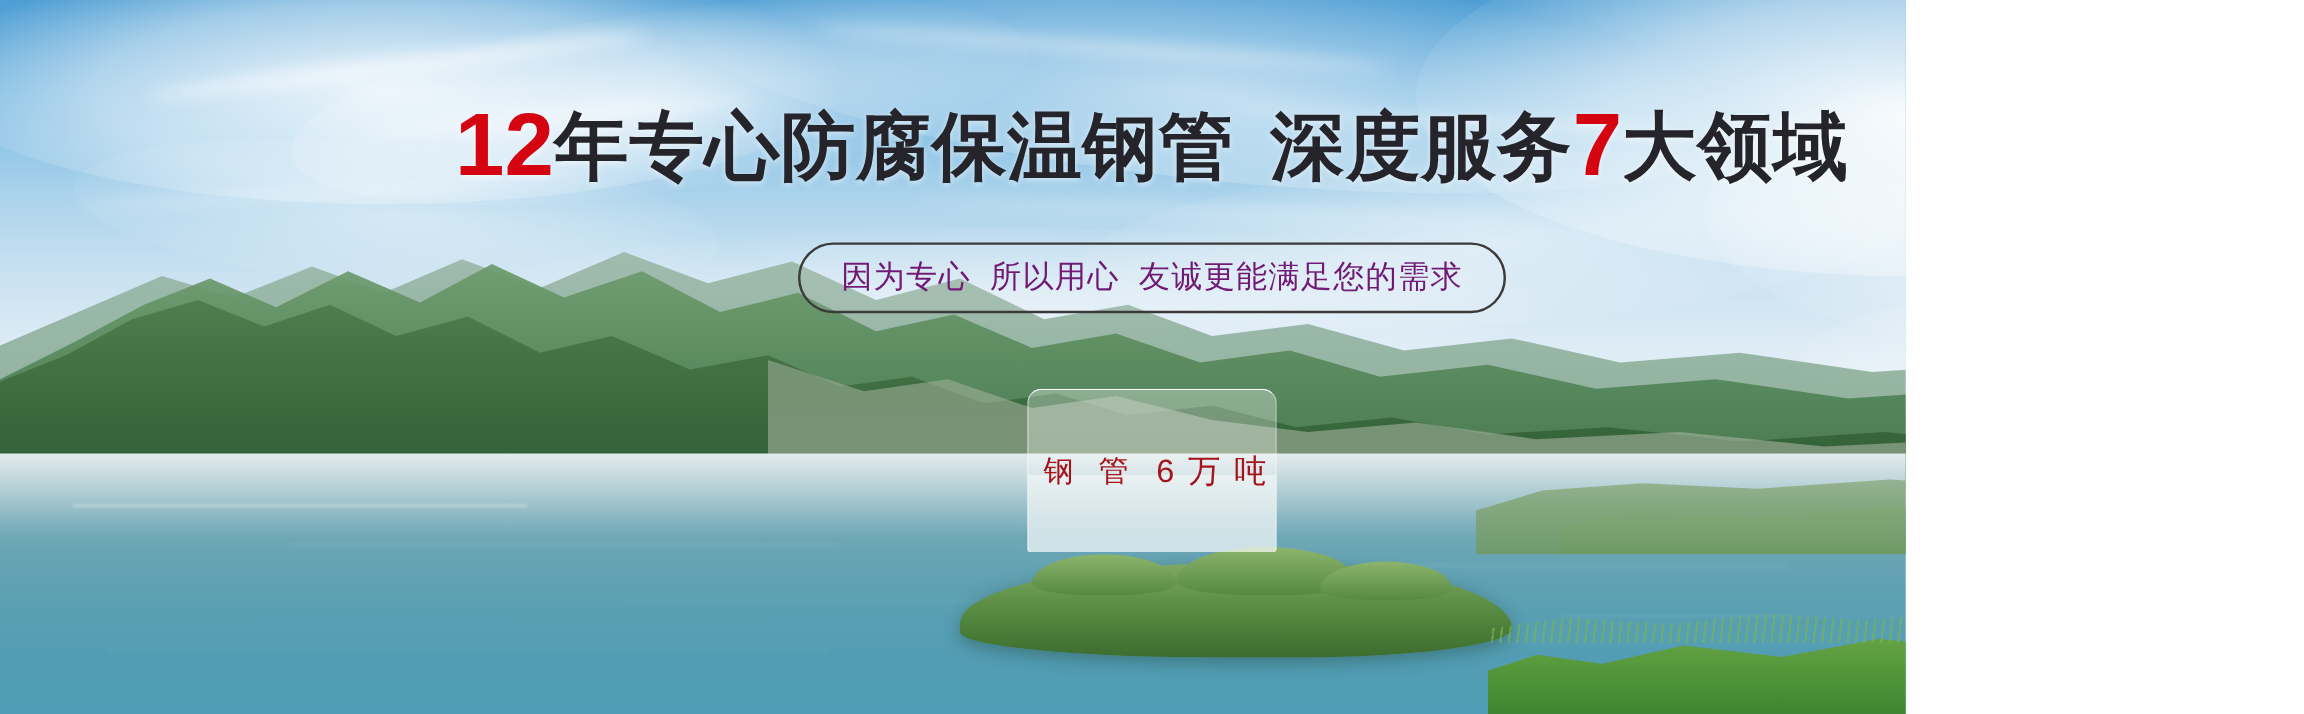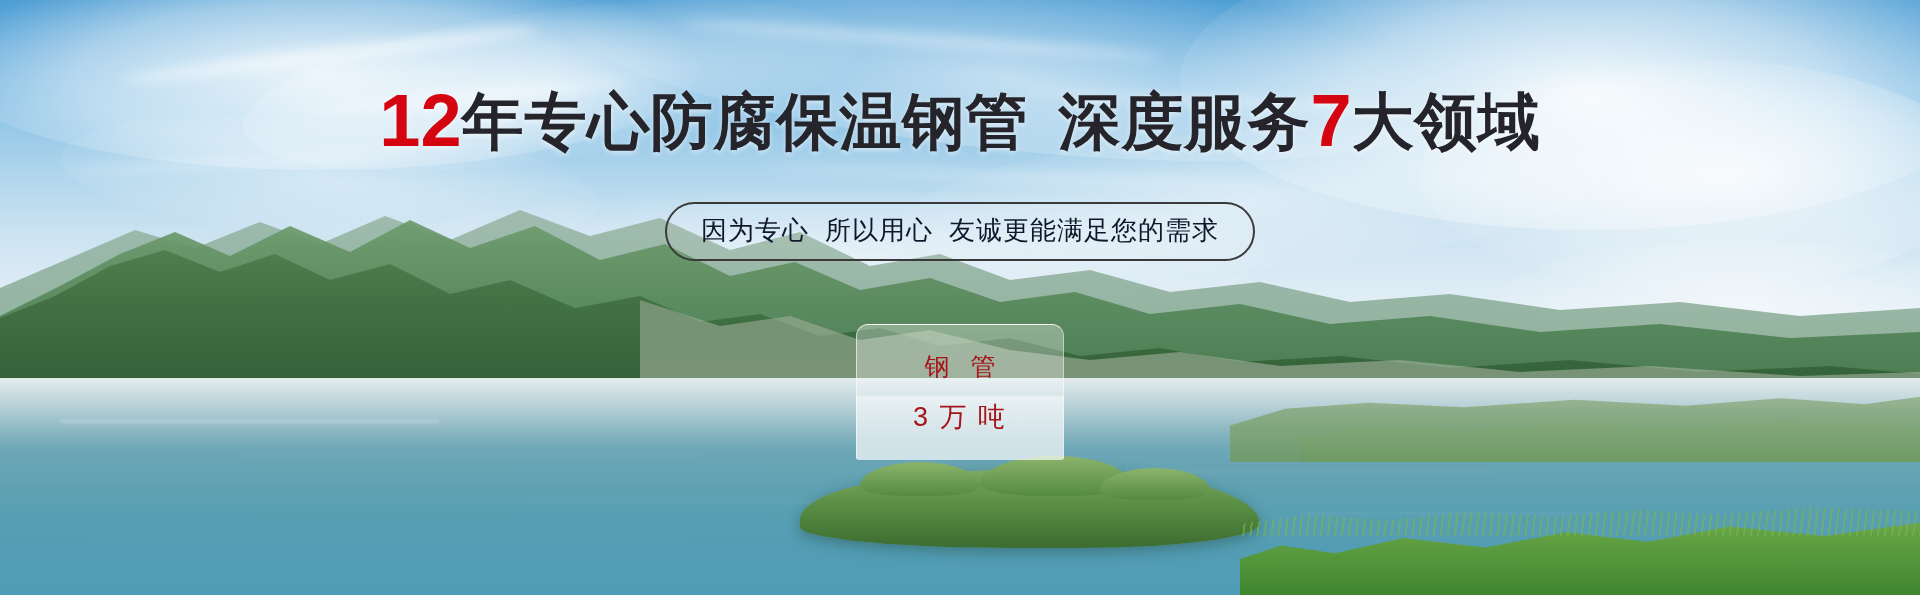--- a/index.html
+++ b/index.html
@@ -1,20 +1,20 @@
 <!DOCTYPE html>
 <html lang="zh"><head>
 <meta charset="utf-8">
 <style>
   html,body{margin:0;padding:0;background:#fff;}
   body{font-family:"Liberation Sans","DejaVu Sans",sans-serif;}
 
   #banner{
     position:relative;
-    width:1920px;height:595px;
+    width:1588px;height:595px;
     overflow:hidden;
     background:#bcd9ee;
   }
 
   
   .sky{
     position:absolute;left:0;top:0;width:1920px;height:430px;
     background:
       linear-gradient(to bottom,
         #4e9ed4 0%,
@@ -148,40 +148,40 @@
   }
   .headline .gap{display:inline-block;width:30px;}
 
   .subpill{
     position:absolute;left:50%;top:202px;transform:translateX(-50%);
     border:2px solid #3a3a3a;
     border-radius:30px;
     padding:9px 34px 11px 34px;
     font-size:26px;
     letter-spacing:1px;
-    color:#0f172a;
+    color:#701a75;
     white-space:nowrap;
     background:rgba(255,255,255,.07);
   }
   .subpill .sp{display:inline-block;width:16px;}
 
   
   .cards{
     position:absolute;left:50%;top:324px;transform:translateX(-50%);
     display:flex;
     gap:6px;
   }
   .card{
     width:206px;height:135px;
     background:linear-gradient(to bottom,rgba(255,255,255,.32) 0%,rgba(255,255,255,.30) 52%,rgba(255,255,255,.62) 53%,rgba(255,255,255,.68) 100%);
     border-top:1px solid rgba(255,255,255,.85);
     border-left:1px solid rgba(255,255,255,.6);
     border-right:1px solid rgba(255,255,255,.45);
     border-radius:12px 12px 3px 3px;
-    display:flex;flex-direction:column;
+    display:flex;flex-direction:row;
     align-items:center;justify-content:center;
     gap:16px;
   }
   .card-title{
     font-size:25px;
     color:#a7131b;
     letter-spacing:7px;
     text-indent:7px;
     font-weight:500;
   }
@@ -294,21 +294,21 @@
 
     <div class="subpill">
       <span>因为专心</span><span class="sp"></span><span>所以用心</span><span class="sp"></span><span>友诚更能满足您的需求</span>
     </div>
 
     <div class="cards">
 
       <div class="card">
         <div class="card-title">钢 管</div>
         <div class="card-value">
-          <span>3 万 吨</span>
+          <span>6 万 吨</span>
         </div>
       </div>
 
 
 
     </div>
   </div>
 </div>
 
 </body></html>

